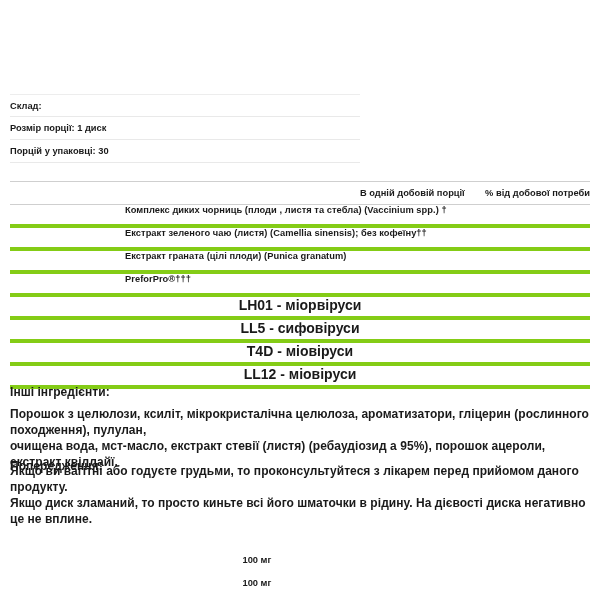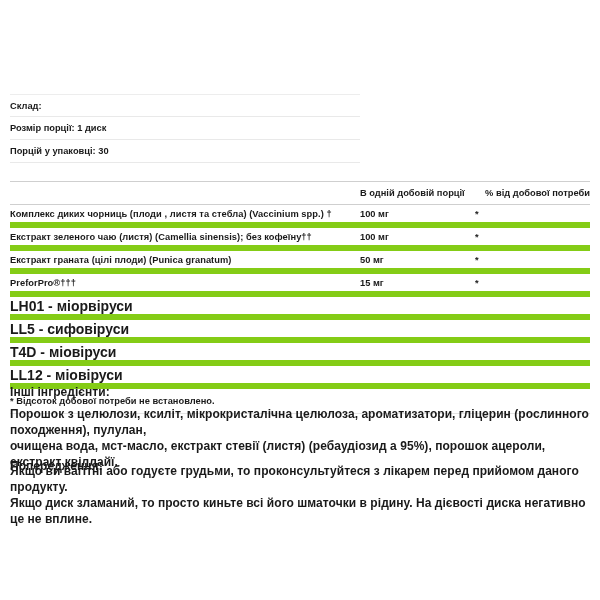--- a/index.html
+++ b/index.html
@@ -49,22 +49,23 @@
   }
 
   .gap-block {
     height: 18px;
     width: 350px;
   }
 
   
   .r-full {
     height: 23px;
-    border-bottom: 6px solid #84cc16;
-    width: 580px;
+    border-bottom: 4px solid #84cc16;
+    width: 580px;
+    flex-direction: column;
   }
   .r-head {
     height: 22px;
     border-top: 1px solid #cfcfcf;
     border-bottom: 1px solid #cfcfcf;
     width: 580px;
     display: flex;
     align-items: center;
   }
 
@@ -203,23 +204,20 @@
     <div class="row r-full">
       <span class="c-strain">LL5 - сифовіруси</span>
     </div>
     <div class="row r-full">
       <span class="c-strain">T4D - міовіруси</span>
     </div>
     <div class="row r-full">
       <span class="c-strain">LL12 - міовіруси</span>
     </div>
 
-    <div class="r-note">
-      <span class="c-note">* Відсоток добової потреби не встановлено.</span>
-    </div>
 
   </div>
 
   <div class="prose" id="other-ingredients-heading">
     <p>Інші інгредієнти:</p>
   </div>
   <div class="prose" id="other-ingredients-body">
     <p>Порошок з целюлози, ксиліт, мікрокристалічна целюлоза, ароматизатори, гліцерин (рослинного походження), пулулан,</p>
     <p>очищена вода, мст-масло, екстракт стевії (листя) (ребаудіозид а 95%), порошок ацероли, екстракт квіллайї.</p>
   </div>

